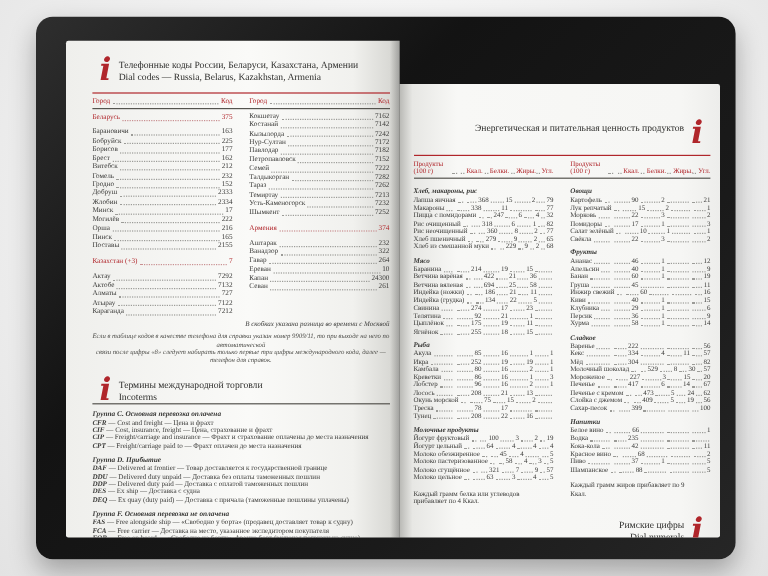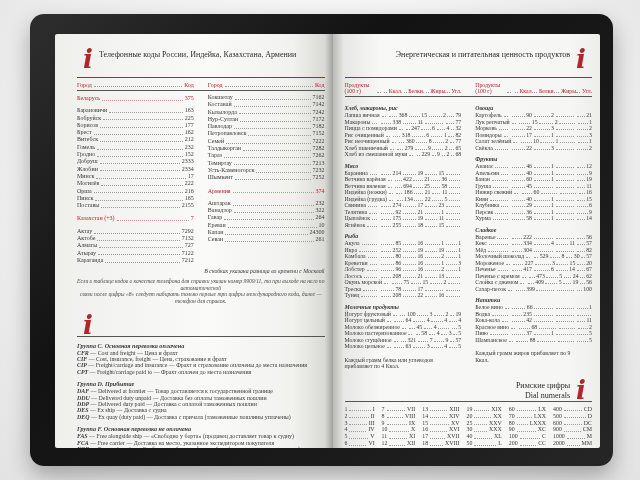--- a/index.html
+++ b/index.html
@@ -6,21 +6,21 @@
     background:radial-gradient(circle at 50% 38%, #ffffff 0%, #efefef 62%, #e3e3e3 100%);
     font-family:"Liberation Serif","DejaVu Serif",serif;}
   .book{position:absolute;left:30px;top:14px;width:583px;height:452px;border-radius:14px;
     background:linear-gradient(135deg,#2e2e2e 0%,#131313 35%,#1a1a1a 70%,#262626 100%);
     box-shadow:0 10px 22px rgba(0,0,0,.30);}
   .pages{position:absolute;left:25px;top:20px;right:13px;bottom:18px;display:flex;}
   .page{flex:1;position:relative;overflow:hidden;color:#3a3a38;}
   .page.left{background:linear-gradient(to right,#efefec,#fafaf8 55%,#f1f1ee 86%,#d9d9d5 97%,#c0c0bc);
     border-radius:2px 0 0 2px;padding:8px 8px 0 22px;}
   .page.right{background:linear-gradient(to right,#b9b9b5,#e7e7e4 4%,#f8f8f6 18%,#f6f6f4 88%,#ededeb);
-    border-radius:0 2px 2px 0;padding:8px 8px 0 12px;}
+    border-radius:0 2px 2px 0;padding:24px 8px 0 12px;margin-top:36px;}
   .page.left::after{content:"";position:absolute;right:0;top:0;bottom:0;width:8px;
     background:linear-gradient(to right,transparent,rgba(0,0,0,.16));}
   .head{display:flex;align-items:flex-start;margin-top:6px;}
   .head.rt{justify-content:flex-end;text-align:right;}
   .i-glyph{font-style:italic;font-weight:bold;font-size:26px;line-height:22px;color:#b0262b;
     font-family:"DejaVu Serif",serif;padding:0 6px;}
   .head-t{font-size:8px;line-height:10px;color:#2e2e2c;padding-top:2px;}
   .rule-red{height:1px;background:#b0262b;margin-top:7px;}
   .rule-dark{height:1px;background:#55544f;}
   .colhead{display:flex;gap:14px;color:#b0262b;font-size:6px;margin:4px 0 2px;}
@@ -54,21 +54,22 @@
 </head>
 <body>
 
 <div class="book">
   <div class="pages">
 
     <div class="page left">
       <div class="head">
         <div class="i-glyph">i</div>
         <div class="head-t">
-          <div>Телефонные коды России, Индейка, Казахстана, Армении</div>
+          <div>Телефонные коды России, Беларуси, Казахстана, Армении</div>
+          <div>Dial codes — Russia, Belarus, Kazakhstan, Armenia</div>
         </div>
       </div>
       <div class="rule-red"></div>
       <div class="colhead" id="dial-colhead">
           <div class="ch-half">
             <span class="nm">Город</span>
             <span class="ld"></span>
             <span class="cd">Код</span>
           </div>
           <div class="ch-half">
@@ -289,20 +290,24 @@
             </div>
           </div>
       </div>
       <div class="note-r">В скобках указана разница во времени с Москвой</div>
       <div class="note-c">
         <div>Если в таблице кодов в качестве телефона для справки указан номер 9909/11, то при выходе на него по автоматической</div>
         <div>связи после цифры «8» следует набирать только первые три цифры международного кода, далее — телефон для справок.</div>
       </div>
       <div class="head mt">
         <div class="i-glyph">i</div>
+        <div class="head-t">
+          <div>Термины международной торговли</div>
+          <div>Incoterms</div>
+        </div>
       </div>
       <div class="rule-dark"></div>
       <div id="incoterms-groups">
           <div class="grp-title">Группа C. Основная перевозка оплачена</div>
           <div class="iterm"><b>CFR</b> — Cost and freight — Цена и фрахт</div>
           <div class="iterm"><b>CIF</b> — Cost, insurance, freight — Цена, страхование и фрахт</div>
           <div class="iterm"><b>CIP</b> — Freight/carriage and insurance — Фрахт и страхование оплачены до места назначения</div>
           <div class="iterm"><b>CPT</b> — Freight/carriage paid to — Фрахт оплачен до места назначения</div>
           <div class="grp-title">Группа D. Прибытие</div>
           <div class="iterm"><b>DAF</b> — Delivered at frontier — Товар доставляется к государственной границе</div>

